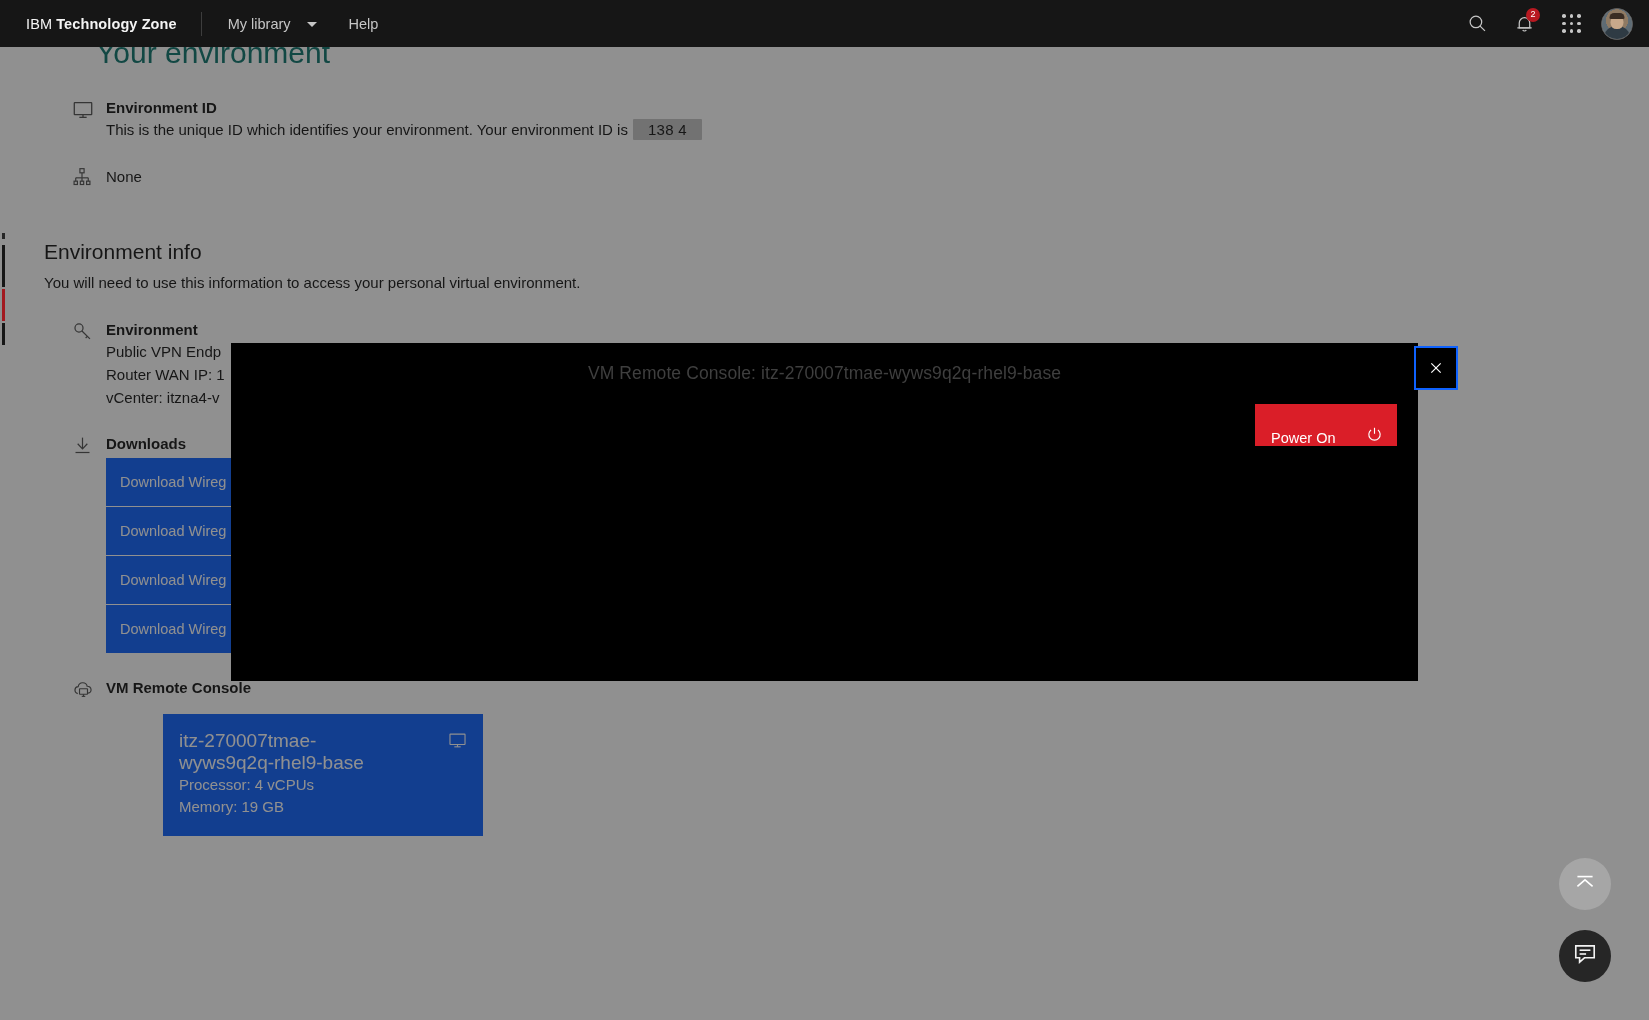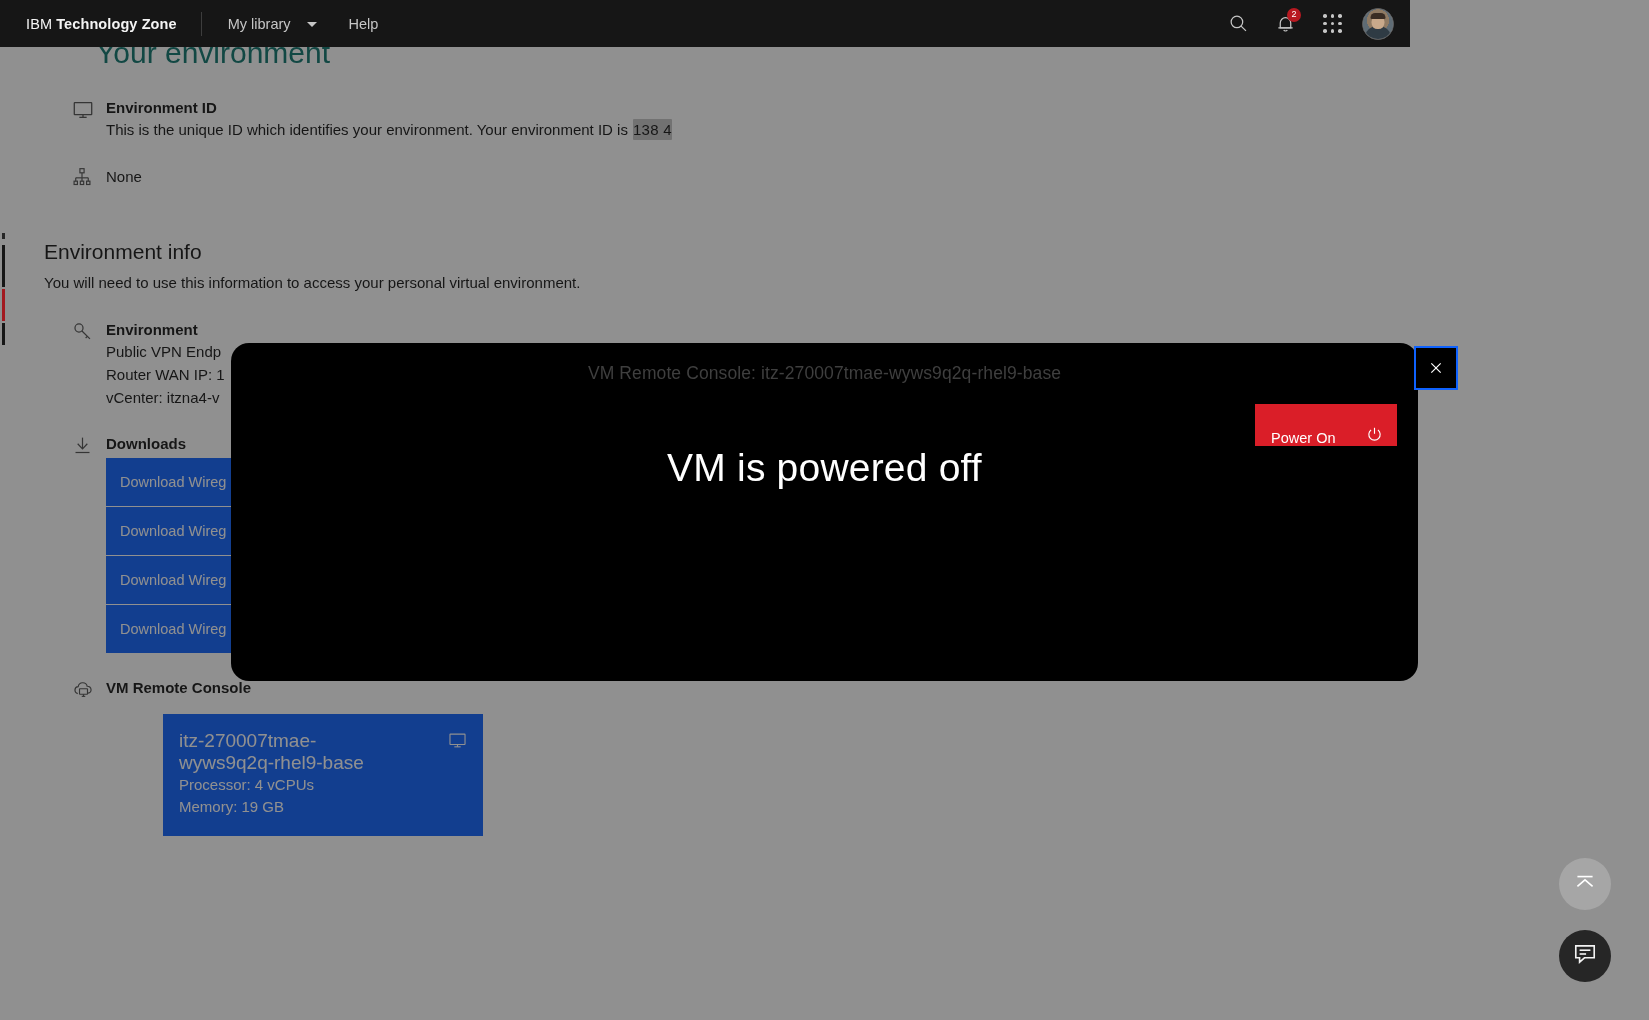--- a/index.html
+++ b/index.html
@@ -17,21 +17,21 @@
     width: 1649px;
     height: 1020px;
     background: #ffffff;
     overflow: hidden;
   }
 
   
   .header {
     position: absolute;
     top: 0; left: 0;
-    width: 1410px;
+    width: 1649px;
     height: 47px;
     background: #161616;
     display: flex;
     align-items: center;
     z-index: 60;
   }
   .brand {
     color: #f4f4f4;
     font-size: 14.5px;
     padding-left: 26px;
@@ -192,21 +192,21 @@
   }
   .info-text {
     font-size: 15px;
     color: #161616;
     line-height: 23px;
     font-weight: 400;
   }
   .id-badge {
     background: #c6c6c6;
     color: #161616;
-    padding: 2px 0;
+    padding: 2px 15px;
     margin-left: 5px;
     font-size: 15px;
     border-radius: 1px;
     letter-spacing: .3px;
   }
 
   .section-head {
     margin-left: 44px;
     margin-top: 46px;
   }
@@ -292,21 +292,20 @@
 
   
   .console-modal {
     position: absolute;
     left: 231px;
     top: 343px;
     width: 1187px;
     height: 338px;
     background: #000000;
     z-index: 50;
-    border-radius: 18px;
   }
   .console-title {
     position: absolute;
     left: 0; right: 0;
     top: 20px;
     text-align: center;
     color: #3f3f3f;
     font-size: 17.5px;
     font-weight: 400;
     letter-spacing: .1px;
@@ -493,21 +492,20 @@
 
   <div class="edge-sliver">
     <span class="seg-dark"></span>
     <span class="seg-a"></span>
     <span class="seg-red"></span>
     <span class="seg-b"></span>
   </div>
 
   <div class="console-modal">
     <div class="console-title">VM Remote Console: itz-270007tmae-wyws9q2q-rhel9-base</div>
-    <div class="console-center">VM is powered off</div>
 
     <button class="power-btn">
       <span>Power On</span>
       <span>
         <svg width="17" height="17" viewBox="0 0 24 24" fill="none" stroke="currentColor" stroke-width="1.6">
           <path d="M7.1 5.6 A8 8 0 1 0 16.9 5.6"></path>
           <line x1="12" y1="2.5" x2="12" y2="11"></line>
         </svg>
       </span>
     </button>

